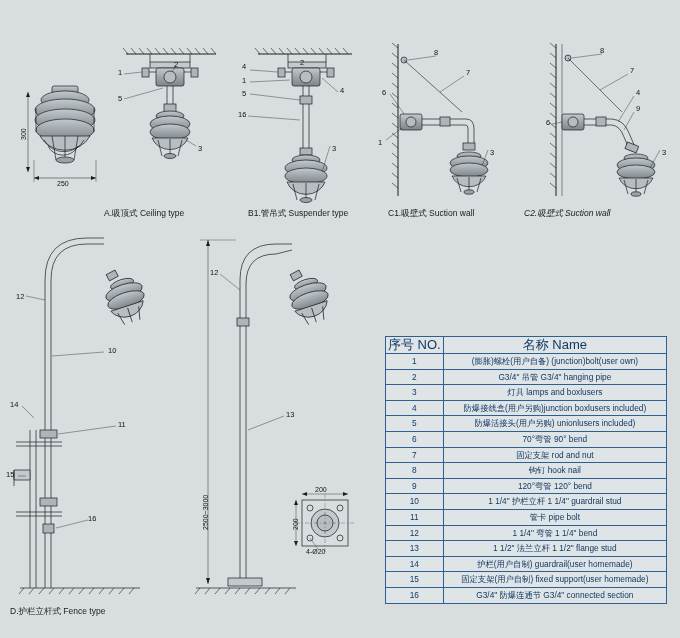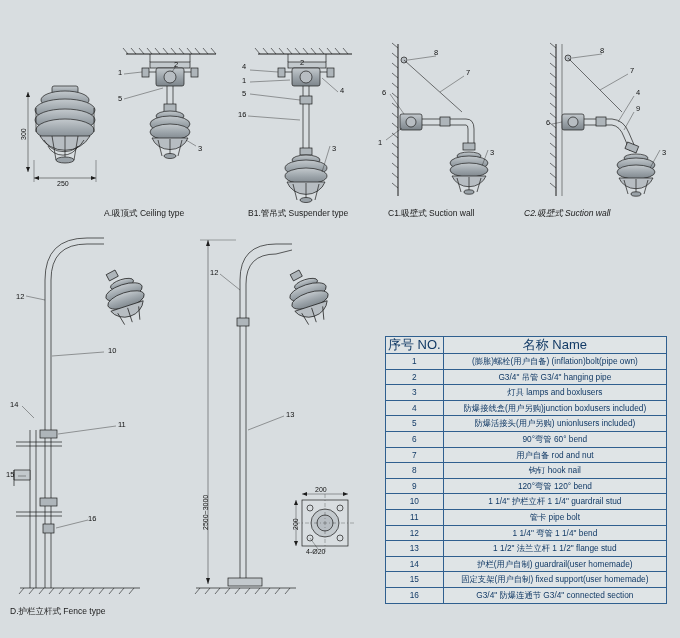--- a/index.html
+++ b/index.html
@@ -476,45 +476,45 @@
 
 <div class="tbl-wrap">
   <table class="parts">
     <tbody>
       <tr class="head">
         <td class="no">序号 NO.</td>
         <td class="nm">名称 Name</td>
       </tr>
       <tr>
             <td class="no">1</td>
-            <td class="nm">(膨胀)螺栓(用户自备) (inflation)bolt(pipe own)</td>
+            <td class="nm">(膨胀)螺栓(用户自备) (junction)bolt(user own)</td>
           </tr>
       <tr>
             <td class="no">2</td>
             <td class="nm">G3/4" 吊管 G3/4" hanging pipe</td>
           </tr>
       <tr>
             <td class="no">3</td>
             <td class="nm">灯具 lamps and boxlusers</td>
           </tr>
       <tr>
             <td class="no">4</td>
             <td class="nm">防爆接线盒(用户另购)junction boxlusers included)</td>
           </tr>
       <tr>
             <td class="no">5</td>
             <td class="nm">防爆活接头(用户另购) unionlusers included)</td>
           </tr>
       <tr>
             <td class="no">6</td>
-            <td class="nm">90°弯管 60° bend</td>
+            <td class="nm">70°弯管 90° bend</td>
           </tr>
       <tr>
             <td class="no">7</td>
-            <td class="nm">用户自备 rod and nut</td>
+            <td class="nm">固定支架 rod and nut</td>
           </tr>
       <tr>
             <td class="no">8</td>
             <td class="nm">钩钉 hook nail</td>
           </tr>
       <tr>
             <td class="no">9</td>
             <td class="nm">120°弯管 120° bend</td>
           </tr>
       <tr>

